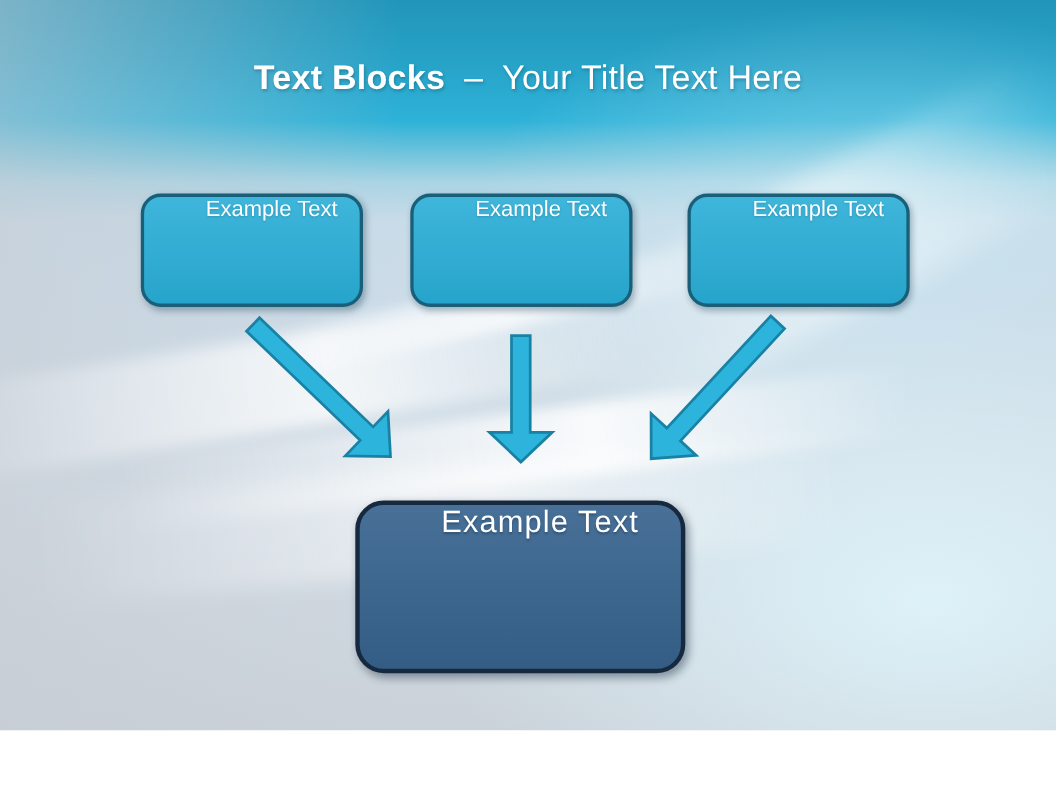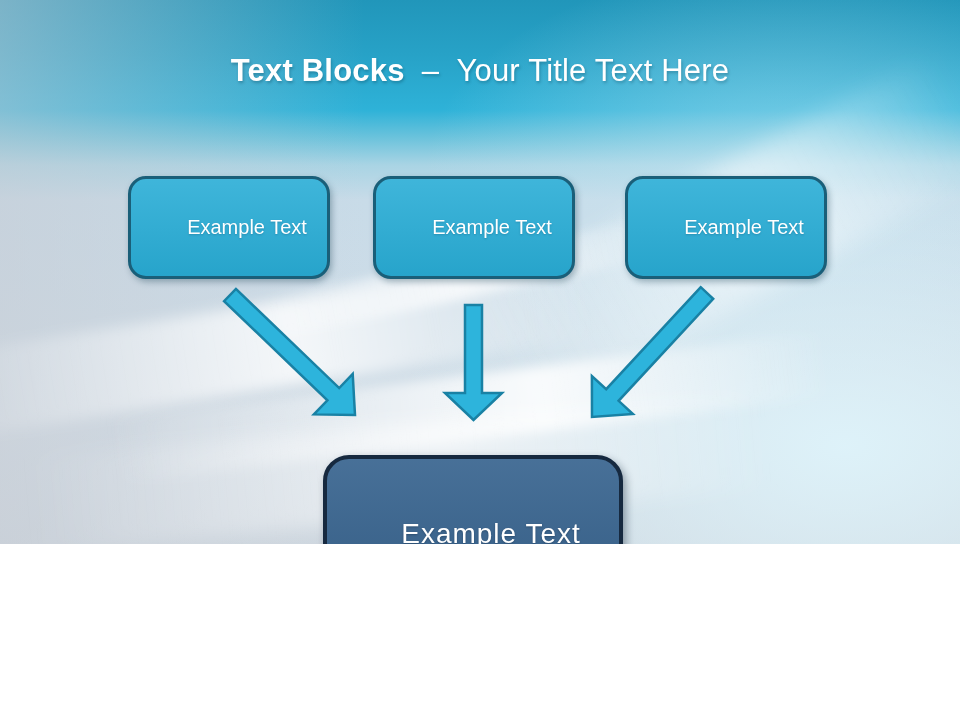--- a/index.html
+++ b/index.html
@@ -1,18 +1,18 @@
 <!DOCTYPE html>
 <html style="--band-top: #2196ba; --band-bottom: #2eb2d8; --bg-light: #d2dde6; --box-fill: #29add6; --box-border: #1a5f79; --bottom-fill: #38648f; --bottom-border: #16293f; --arrow-fill: #2db4dc; --arrow-stroke: #1981a4; --title-color: #ffffff;"><head>
 <meta charset="utf-8">
 <style>
   html,body{margin:0;padding:0;}
   .slide{
     position:relative;
-    width:960px;height:544px;
+    width:960px;height:664px;
     overflow:hidden;
     font-family:"Liberation Sans","DejaVu Sans",sans-serif;
     background:
       radial-gradient(ellipse 700px 420px at 88% 82%, rgba(222,243,250,0.95), rgba(222,243,250,0) 65%),
       radial-gradient(ellipse 520px 300px at 82% 32%, rgba(200,233,245,0.55), rgba(200,233,245,0) 70%),
       linear-gradient(90deg, rgba(198,203,211,0.55), rgba(198,203,211,0) 38%),
       linear-gradient(180deg,
         var(--band-top) 0px,
         #27a2c7 55px,
         var(--band-bottom) 110px,
@@ -39,21 +39,21 @@
     position:absolute;top:52px;left:0;width:100%;
     margin:0;text-align:center;color:#ffffff;
     font-size:31px;line-height:38px;font-weight:400;
     text-shadow:1px 2px 3px rgba(0,50,70,0.30);
     letter-spacing:0.2px;
   }
   .title .t-bold{font-weight:700;}
   .title span + span{margin-left:0.27em;}
 
   .box{
-    position:absolute;display:flex;align-items:center;justify-content:center;
+    position:absolute;display:flex;align-items:flex-start;justify-content:center;
     box-sizing:border-box;text-align:center;color:#ffffff;padding-left:36px;
   }
   .box-top{
     width:202px;height:103px;top:176px;
     background:linear-gradient(180deg, rgba(255,255,255,0.10), rgba(0,0,0,0.05)), var(--box-fill);
     border:3px solid var(--box-border);
     border-radius:18px;
     box-shadow:2px 3px 6px rgba(20,60,80,0.35);
     font-size:20px;
     text-shadow:0 1px 2px rgba(0,60,90,0.25);

